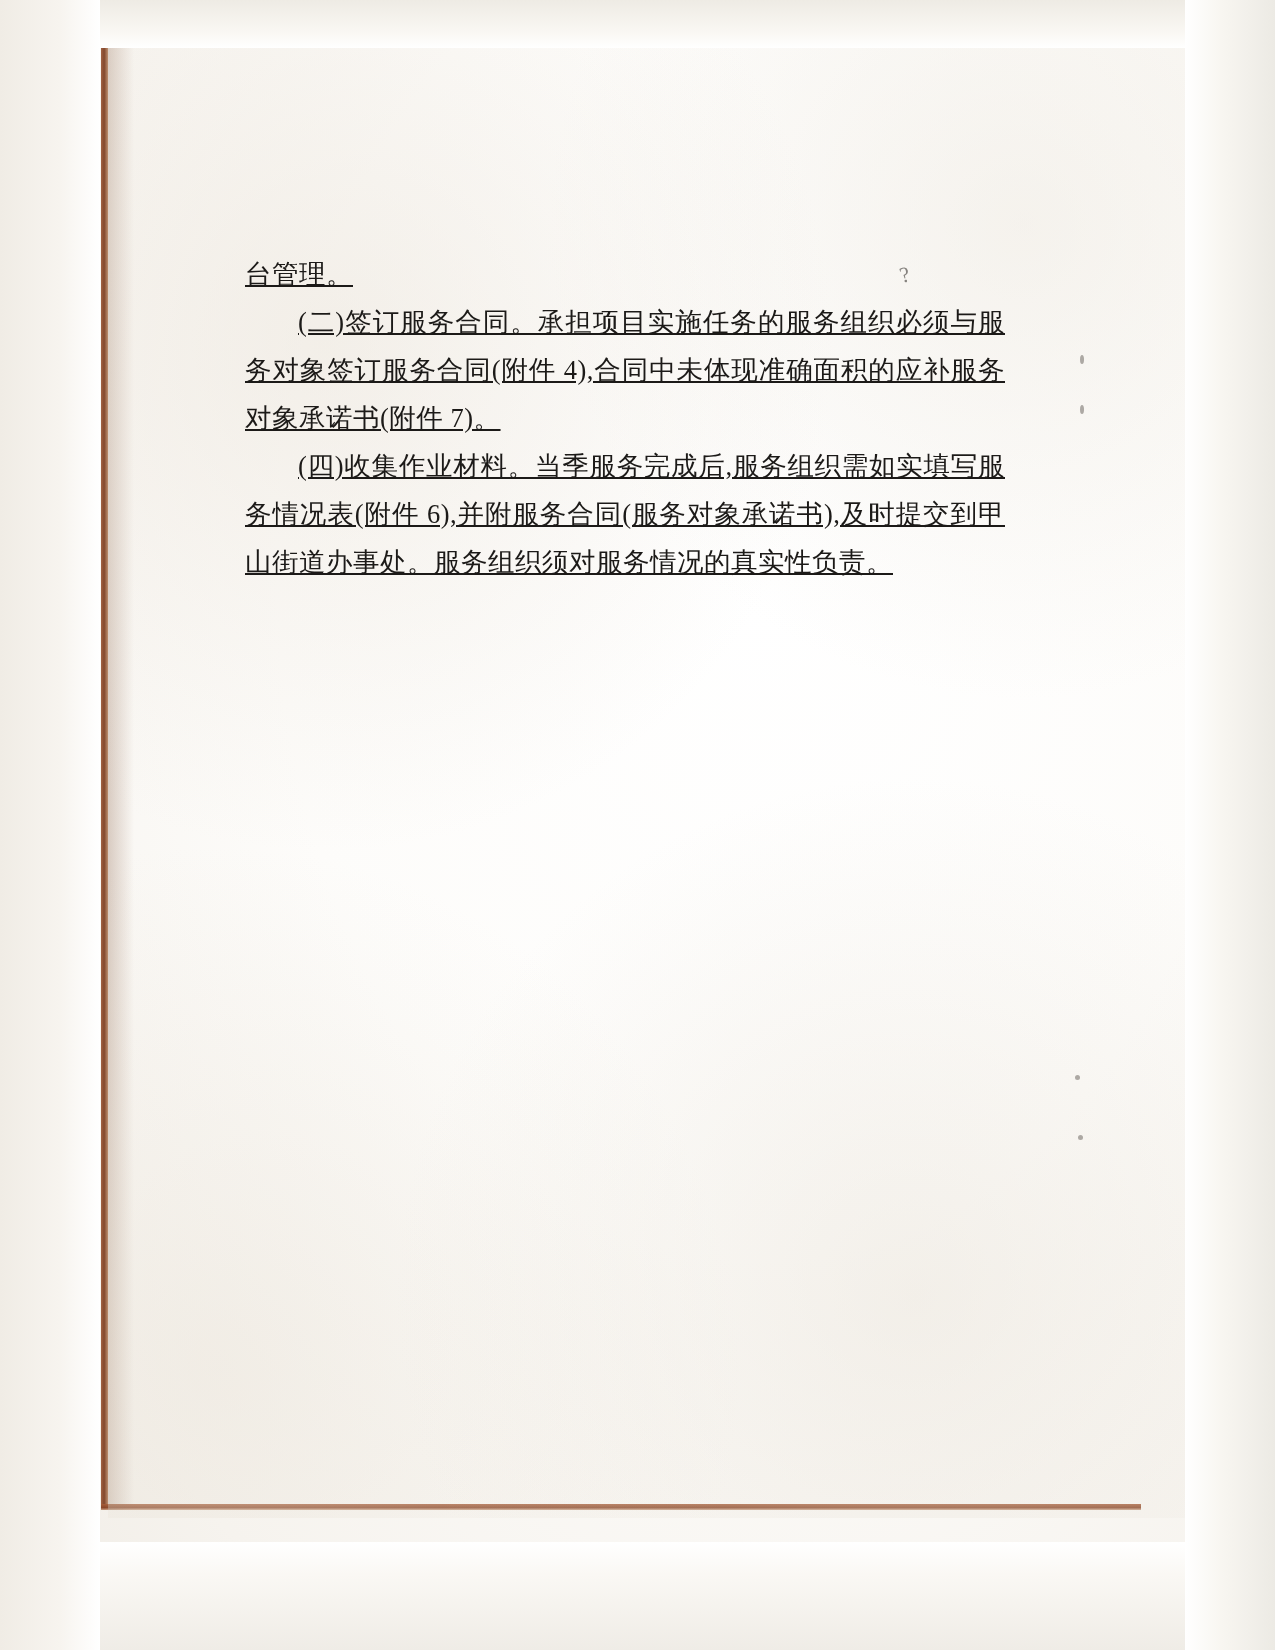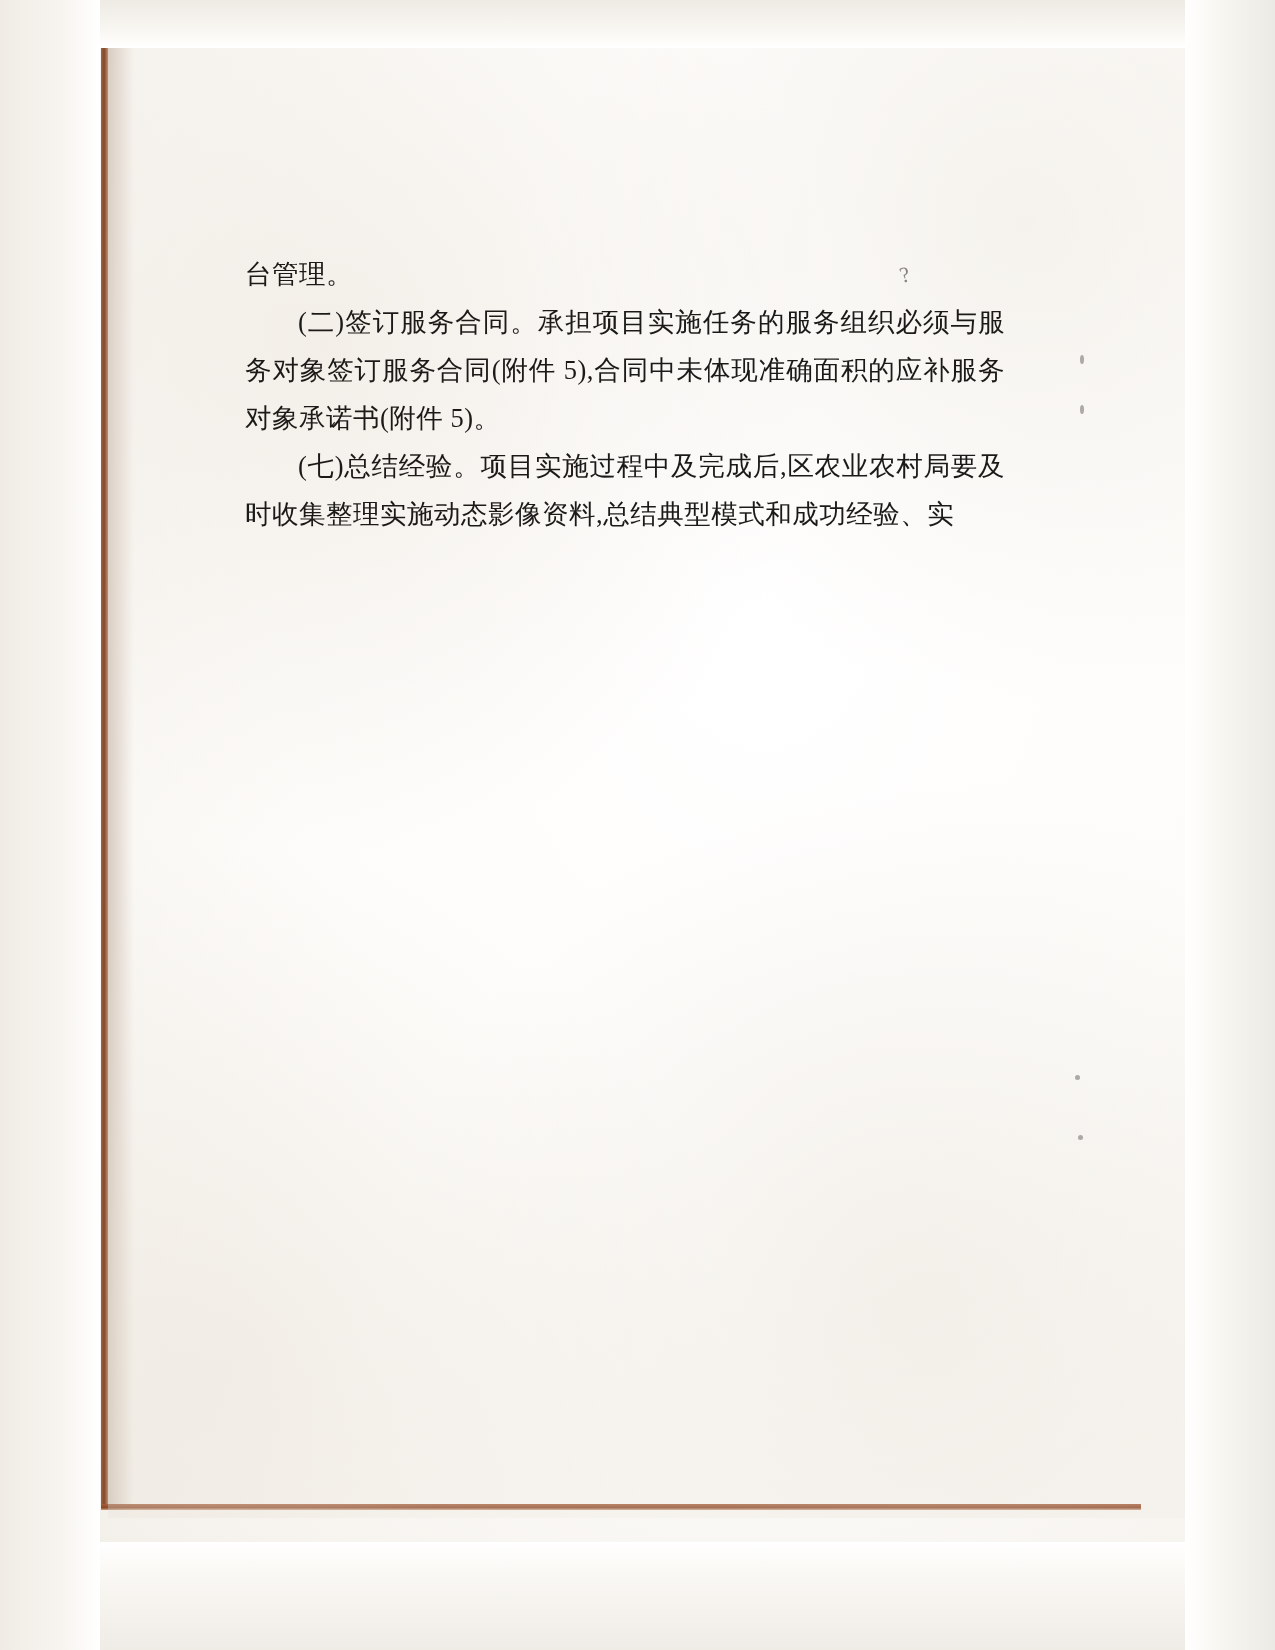--- a/index.html
+++ b/index.html
@@ -90,20 +90,21 @@
     color: #1c1a18;
     font-size: 26.5px;
     line-height: 48px;
     letter-spacing: .5px;
     text-align: justify;
     text-justify: inter-ideograph;
   }
   #doc-body p {
     margin: 0 0 0 0;
     text-indent: 0;
+    text-decoration: underline;
   }
   #doc-body p.indent {
     text-indent: 2em;
   }
 
   
   .speck {
     position: absolute;
     background: #6f6a64;
     border-radius: 50%;
@@ -137,17 +138,17 @@
 
   <div class="mark-squiggle">?</div>
 
   <div class="speck" style="left:1080px; top:355px; width:4px; height:9px;"></div>
   <div class="speck" style="left:1080px; top:405px; width:4px; height:9px;"></div>
   <div class="speck" style="left:1075px; top:1075px; width:5px; height:5px;"></div>
   <div class="speck" style="left:1078px; top:1135px; width:5px; height:5px;"></div>
 
   <div id="doc-body">
     <p>台管理。</p>
-    <p class="indent">(二)签订服务合同。承担项目实施任务的服务组织必须与服务对象签订服务合同(附件 5),合同中未体现准确面积的应补服务对象承诺书(附件 5)。</p>
-    <p class="indent">(七)总结经验。项目实施过程中及完成后,区农业农村局要及时收集整理实施动态影像资料,总结典型模式和成功经验、实</p>
+    <p class="indent">(二)签订服务合同。承担项目实施任务的服务组织必须与服务对象签订服务合同(附件 4),合同中未体现准确面积的应补服务对象承诺书(附件 7)。</p>
+    <p class="indent">(四)收集作业材料。当季服务完成后,服务组织需如实填写服务情况表(附件 6),并附服务合同(服务对象承诺书),及时提交到甲山街道办事处。服务组织须对服务情况的真实性负责。</p>
   </div>
 
 </div>
 
 </body></html>

